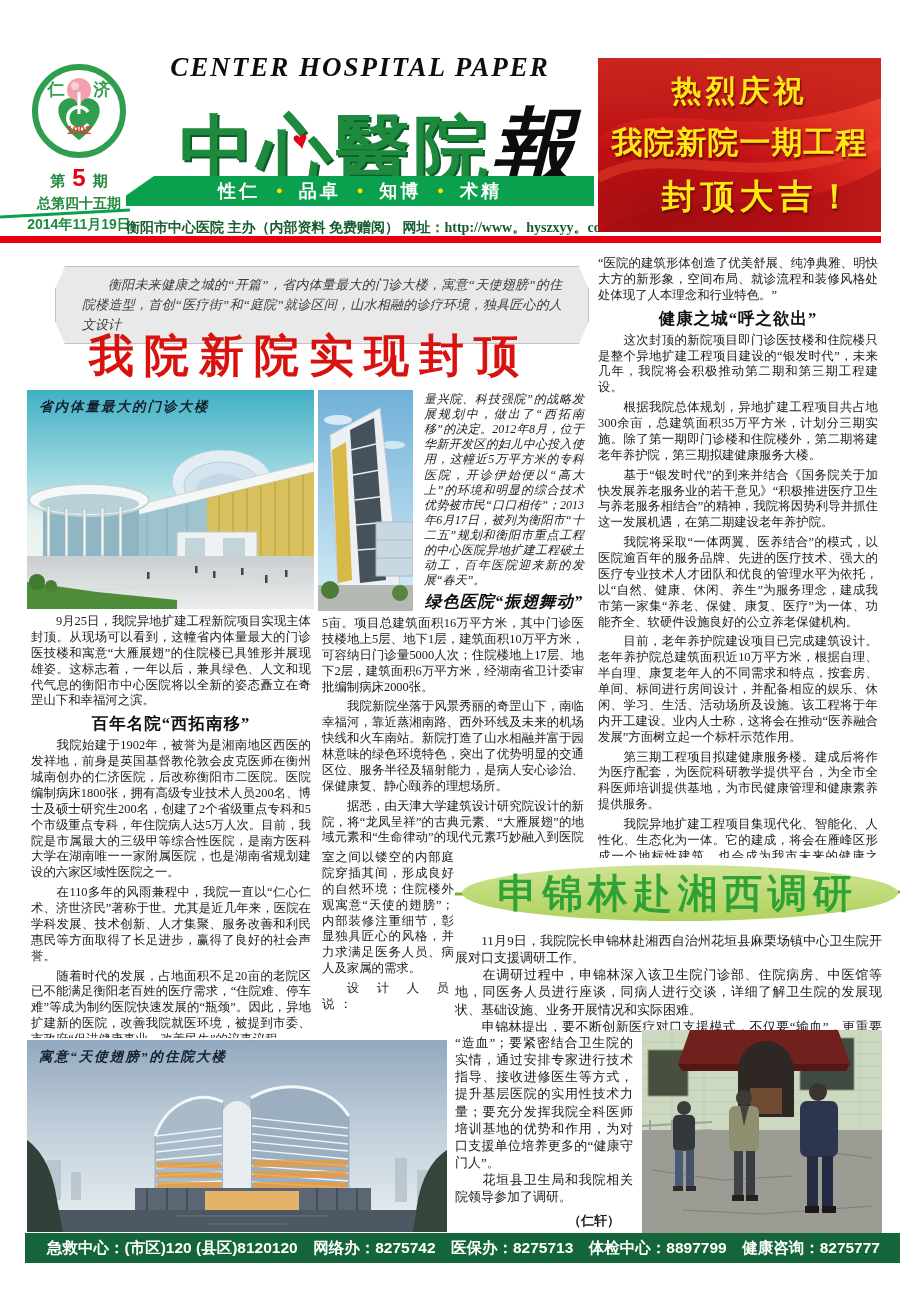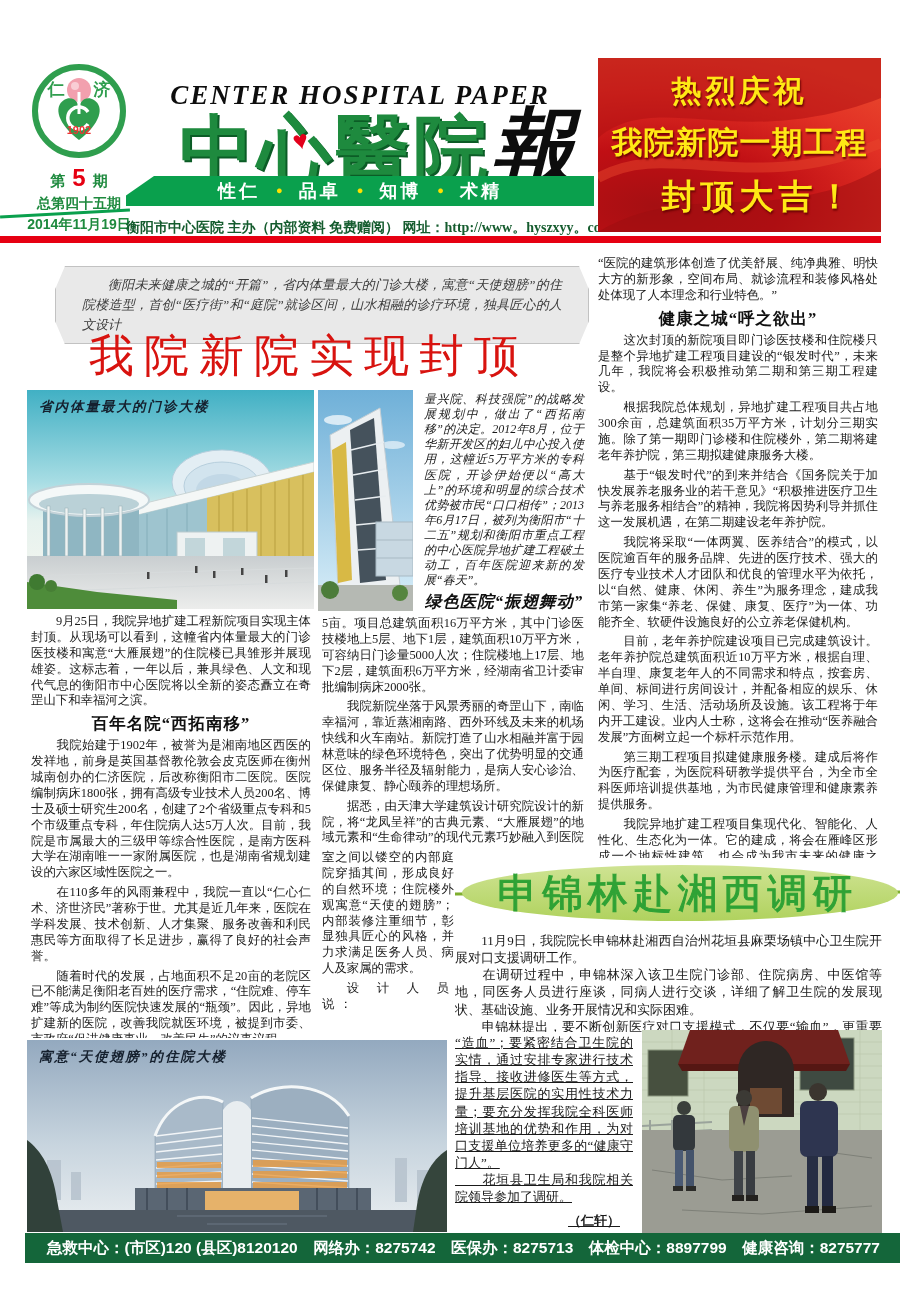--- a/index.html
+++ b/index.html
@@ -34,21 +34,21 @@
                text-shadow:1px 2px 2px #6d0404;overflow:hidden;}
   .celebration svg{position:absolute;left:0;top:0;}
   .celeb1{font-size:30px;letter-spacing:4px;z-index:2;}
   .celeb2{font-size:31px;letter-spacing:1px;margin-top:10px;z-index:2;}
   .celeb3{font-size:34px;letter-spacing:5px;margin-top:10px;z-index:2;margin-left:39px;}
   
   .intro-box{background:#e9e9e9;border:1px solid #c2c2c2;
              clip-path:polygon(10px 0,calc(100% - 10px) 0,100% 30%,100% 70%,calc(100% - 10px) 100%,10px 100%,0 70%,0 30%);
              padding:8px 26px;font-size:13px;line-height:1.55;color:#3a3a3a;
              text-align:justify;text-indent:2em;font-style:italic;}
-  .lead-headline{color:#d8130f;font-size:45px;font-weight:400;letter-spacing:10px;
+  .lead-headline{color:#d8130f;font-size:45px;font-weight:700;letter-spacing:10px;
                  text-align:center;white-space:nowrap;}
   .col{overflow:hidden;font-size:12.4px;line-height:1.28;}
   .col p{margin:4px;text-align:justify;}
   .subhead{font-size:16.5px;font-weight:bold;text-align:center;letter-spacing:1px;
            margin:4px 0;color:#101010;}
   .designer{letter-spacing:5px;text-indent:2em;margin-top:4px;}
   .byline{text-align:right;padding-right:1em;margin-top:6px;font-weight:bold;}
   .photo{overflow:hidden;}
   .photo svg{display:block;}
   .caption{position:absolute;left:12px;top:8px;font-size:13.5px;font-weight:bold;
@@ -88,21 +88,21 @@
   <div class="abs issue-block" style="left:18px;top:164px;width:122px;">
     <div class="issue-line1">
       <span>第</span>
       <span class="issue-num">5</span>
       <span>期</span>
     </div>
     <div class="issue-line2">总第四十五期</div>
     <div class="issue-line3">2014年11月19日</div>
   </div>
 
-  <div class="abs eng-title" style="left:150px;top:80px;width:420px;font-style:italic;">CENTER HOSPITAL PAPER</div>
+  <div class="abs eng-title" style="left:150px;top:52px;width:420px;font-style:italic;">CENTER HOSPITAL PAPER</div>
 
   <div class="abs cn-title" style="left:140px;top:90px;width:455px;">
     <span class="cn-main">中心醫院</span><span class="cn-last">報</span>
     <span class="abs heart" style="left:153px;top:38px;"></span>
   </div>
 
   <div class="abs slogan-banner" style="left:126px;top:176px;width:468px;height:30px;">
     <span>性仁</span>
     <span>品卓</span>
     <span>知博</span>
@@ -366,21 +366,21 @@
   </div>
 
   <div class="abs a2col" style="left:455px;top:932px;width:427px;height:100px;">
     <div>
         <p>　　11月9日，我院院长申锦林赴湘西自治州花垣县麻栗场镇中心卫生院开展对口支援调研工作。</p>
         <p>　　在调研过程中，申锦林深入该卫生院门诊部、住院病房、中医馆等地，同医务人员进行座谈，同病人进行交谈，详细了解卫生院的发展现状、基础设施、业务开展情况和实际困难。</p>
         <p>　　申锦林提出，要不断创新医疗对口支援模式，不仅要“输血”，更重要的是</p>
       </div>
   </div>
 
-  <div class="abs a2col" style="left:455px;top:1034px;width:178px;height:204px;text-decoration:underline;">
+  <div class="abs a2col" style="left:455px;top:1034px;width:178px;height:204px;">
     <div>
         <p>“造血”；要紧密结合卫生院的实情，通过安排专家进行技术指导、接收进修医生等方式，提升基层医院的实用性技术力量；要充分发挥我院全科医师培训基地的优势和作用，为对口支援单位培养更多的“健康守门人”。</p>
         <p>　　花垣县卫生局和我院相关院领导参加了调研。</p>
       </div>
     <div class="byline">（仁轩）</div>
   </div>
 
   <div class="abs photo" style="left:642px;top:1030px;width:240px;height:208px;">
     <svg width="240" height="208" viewBox="0 0 240 208">
       <rect width="240" height="100" fill="#ccd8c0"></rect>

